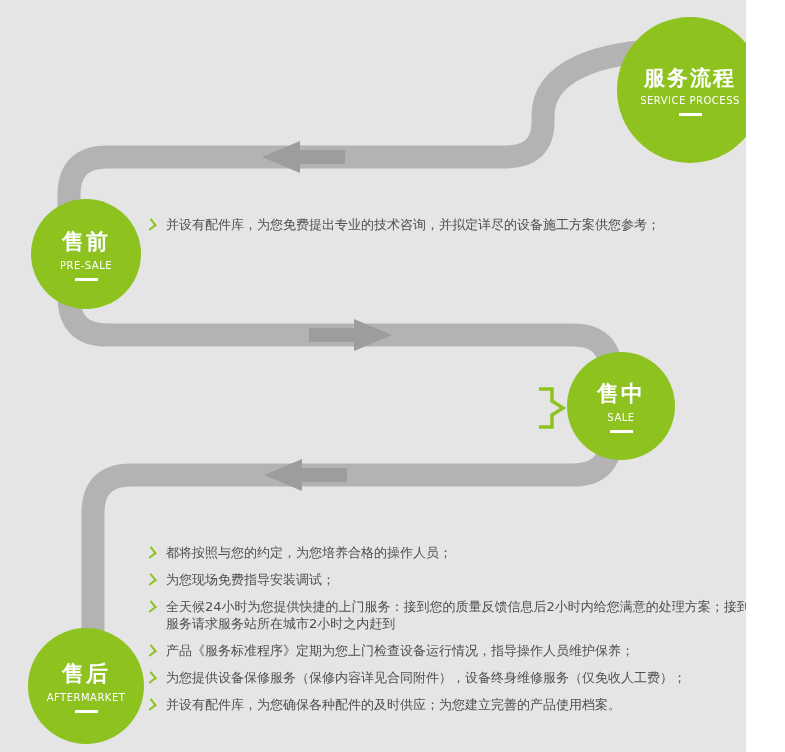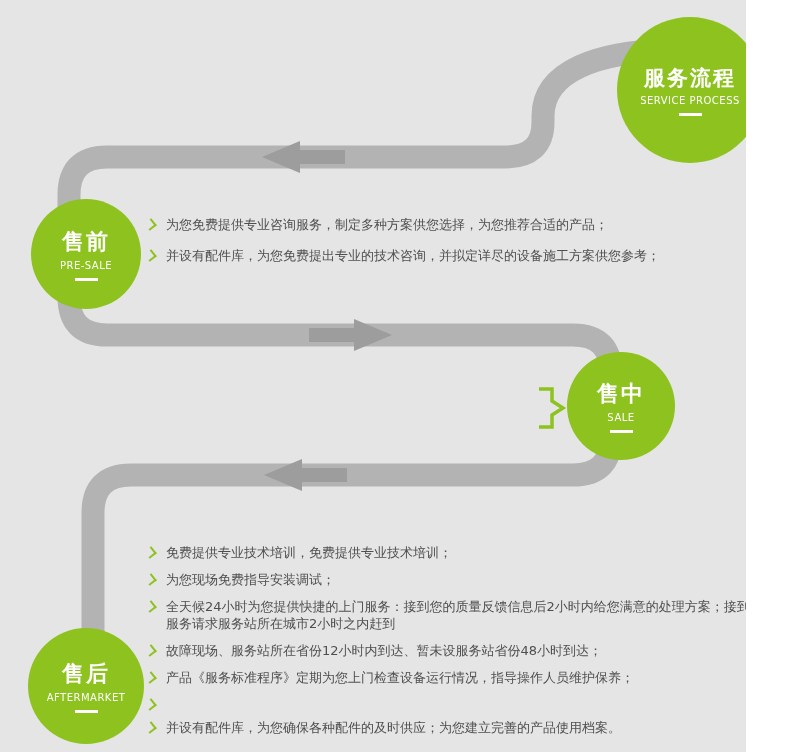--- a/index.html
+++ b/index.html
@@ -106,55 +106,48 @@
 
   <div class="circle stage aftersale-circle">
     <div class="zh">售后</div>
     <div class="en">AFTERMARKET</div>
     <div class="dash"></div>
   </div>
 
   <div class="list presale-list">
     <div class="item">
       <span class="marker"></span>
-      <span>为您免费提供专业咨询服务，制定多种方案供您选择，为您推荐合适的产品；</span>
-    </div>
-    <div class="item">
-      <span class="marker"></span>
       <span>并设有配件库，为您免费提出专业的技术咨询，并拟定详尽的设备施工方案供您参考；</span>
     </div>
   </div>
 
   <svg class="sale-bracket" width="30" height="44" viewBox="0 0 30 44">
     <path d="M2,3 H15 V15 L26,22 L15,29 V41 H2"></path>
   </svg>
 
   <div class="list aftersale-list">
     <div class="item">
       <span class="marker"></span>
-      <span>免费提供专业技术培训，免费提供专业技术培训；</span>
+      <span>都将按照与您的约定，为您培养合格的操作人员；</span>
     </div>
     <div class="item">
       <span class="marker"></span>
       <span>为您现场免费指导安装调试；</span>
     </div>
     <div class="item">
       <span class="marker"></span>
       <span>全天候24小时为您提供快捷的上门服务：接到您的质量反馈信息后2小时内给您满意的处理方案；接到服务请求服务站所在城市2小时之内赶到</span>
     </div>
     <div class="item">
       <span class="marker"></span>
-      <span>故障现场、服务站所在省份12小时内到达、暂未设服务站省份48小时到达；</span>
-    </div>
-    <div class="item">
-      <span class="marker"></span>
       <span>产品《服务标准程序》定期为您上门检查设备运行情况，指导操作人员维护保养；</span>
     </div>
     <div class="item">
       <span class="marker"></span>
+      <span>为您提供设备保修服务（保修内容详见合同附件），设备终身维修服务（仅免收人工费）；</span>
     </div>
     <div class="item">
       <span class="marker"></span>
       <span>并设有配件库，为您确保各种配件的及时供应；为您建立完善的产品使用档案。</span>
     </div>
   </div>
 
 </div>
 
 </body></html>

